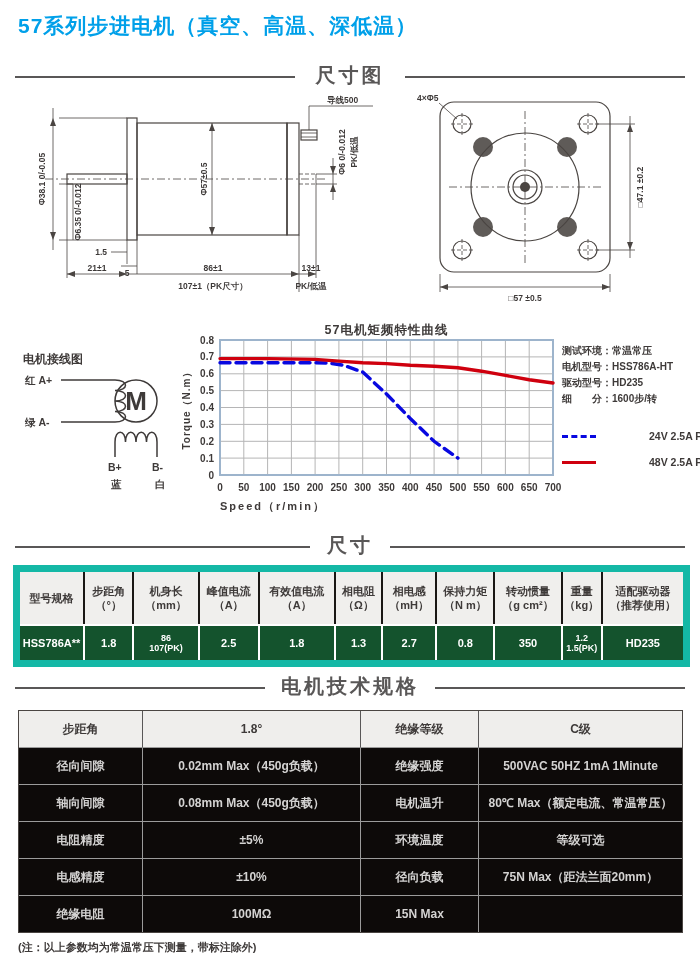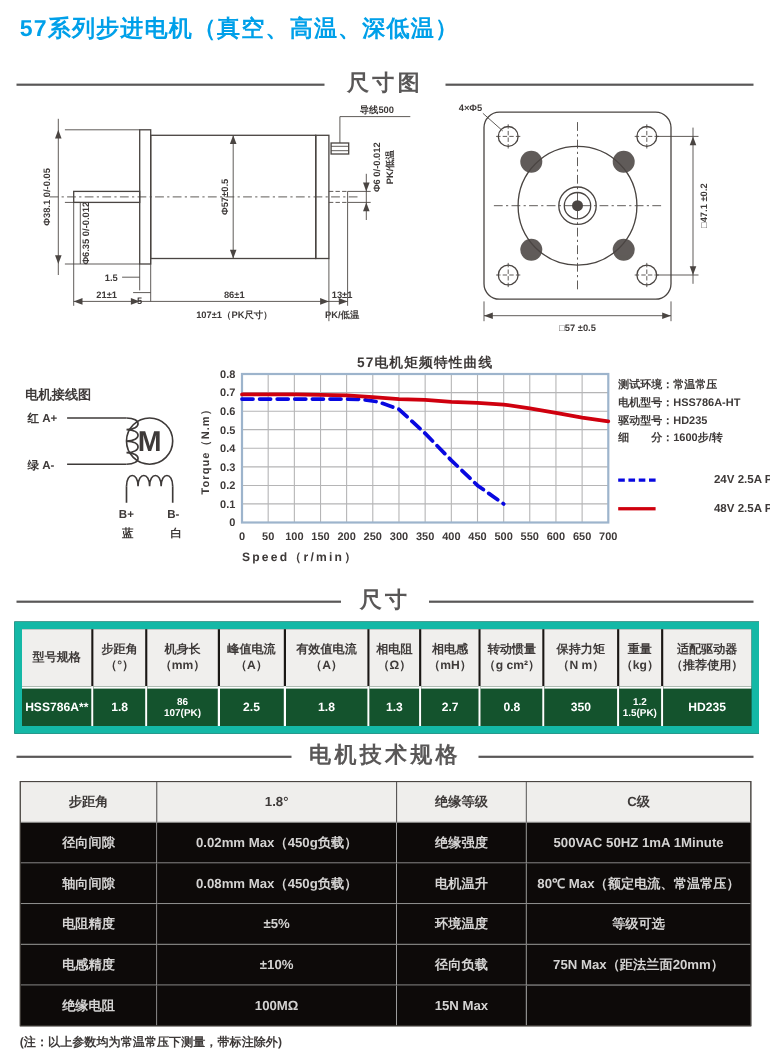--- a/index.html
+++ b/index.html
@@ -288,24 +288,24 @@
   <div class="spec-h">机身长
 （mm）</div>
   <div class="spec-h">峰值电流
 （A）</div>
   <div class="spec-h">有效值电流
 （A）</div>
   <div class="spec-h">相电阻
 （Ω）</div>
   <div class="spec-h">相电感
 （mH）</div>
+  <div class="spec-h">保持力矩
+（N m）</div>
   <div class="spec-h">转动惯量
 （g cm²）</div>
-  <div class="spec-h">保持力矩
-（N m）</div>
   <div class="spec-h">重量
 （kg）</div>
   <div class="spec-h">适配驱动器
 （推荐使用）</div>
   <div class="spec-d">HSS786A**</div>
   <div class="spec-d">1.8</div>
   <div class="spec-d sm">86
 107(PK)</div>
   <div class="spec-d">2.5</div>
   <div class="spec-d">1.8</div>

